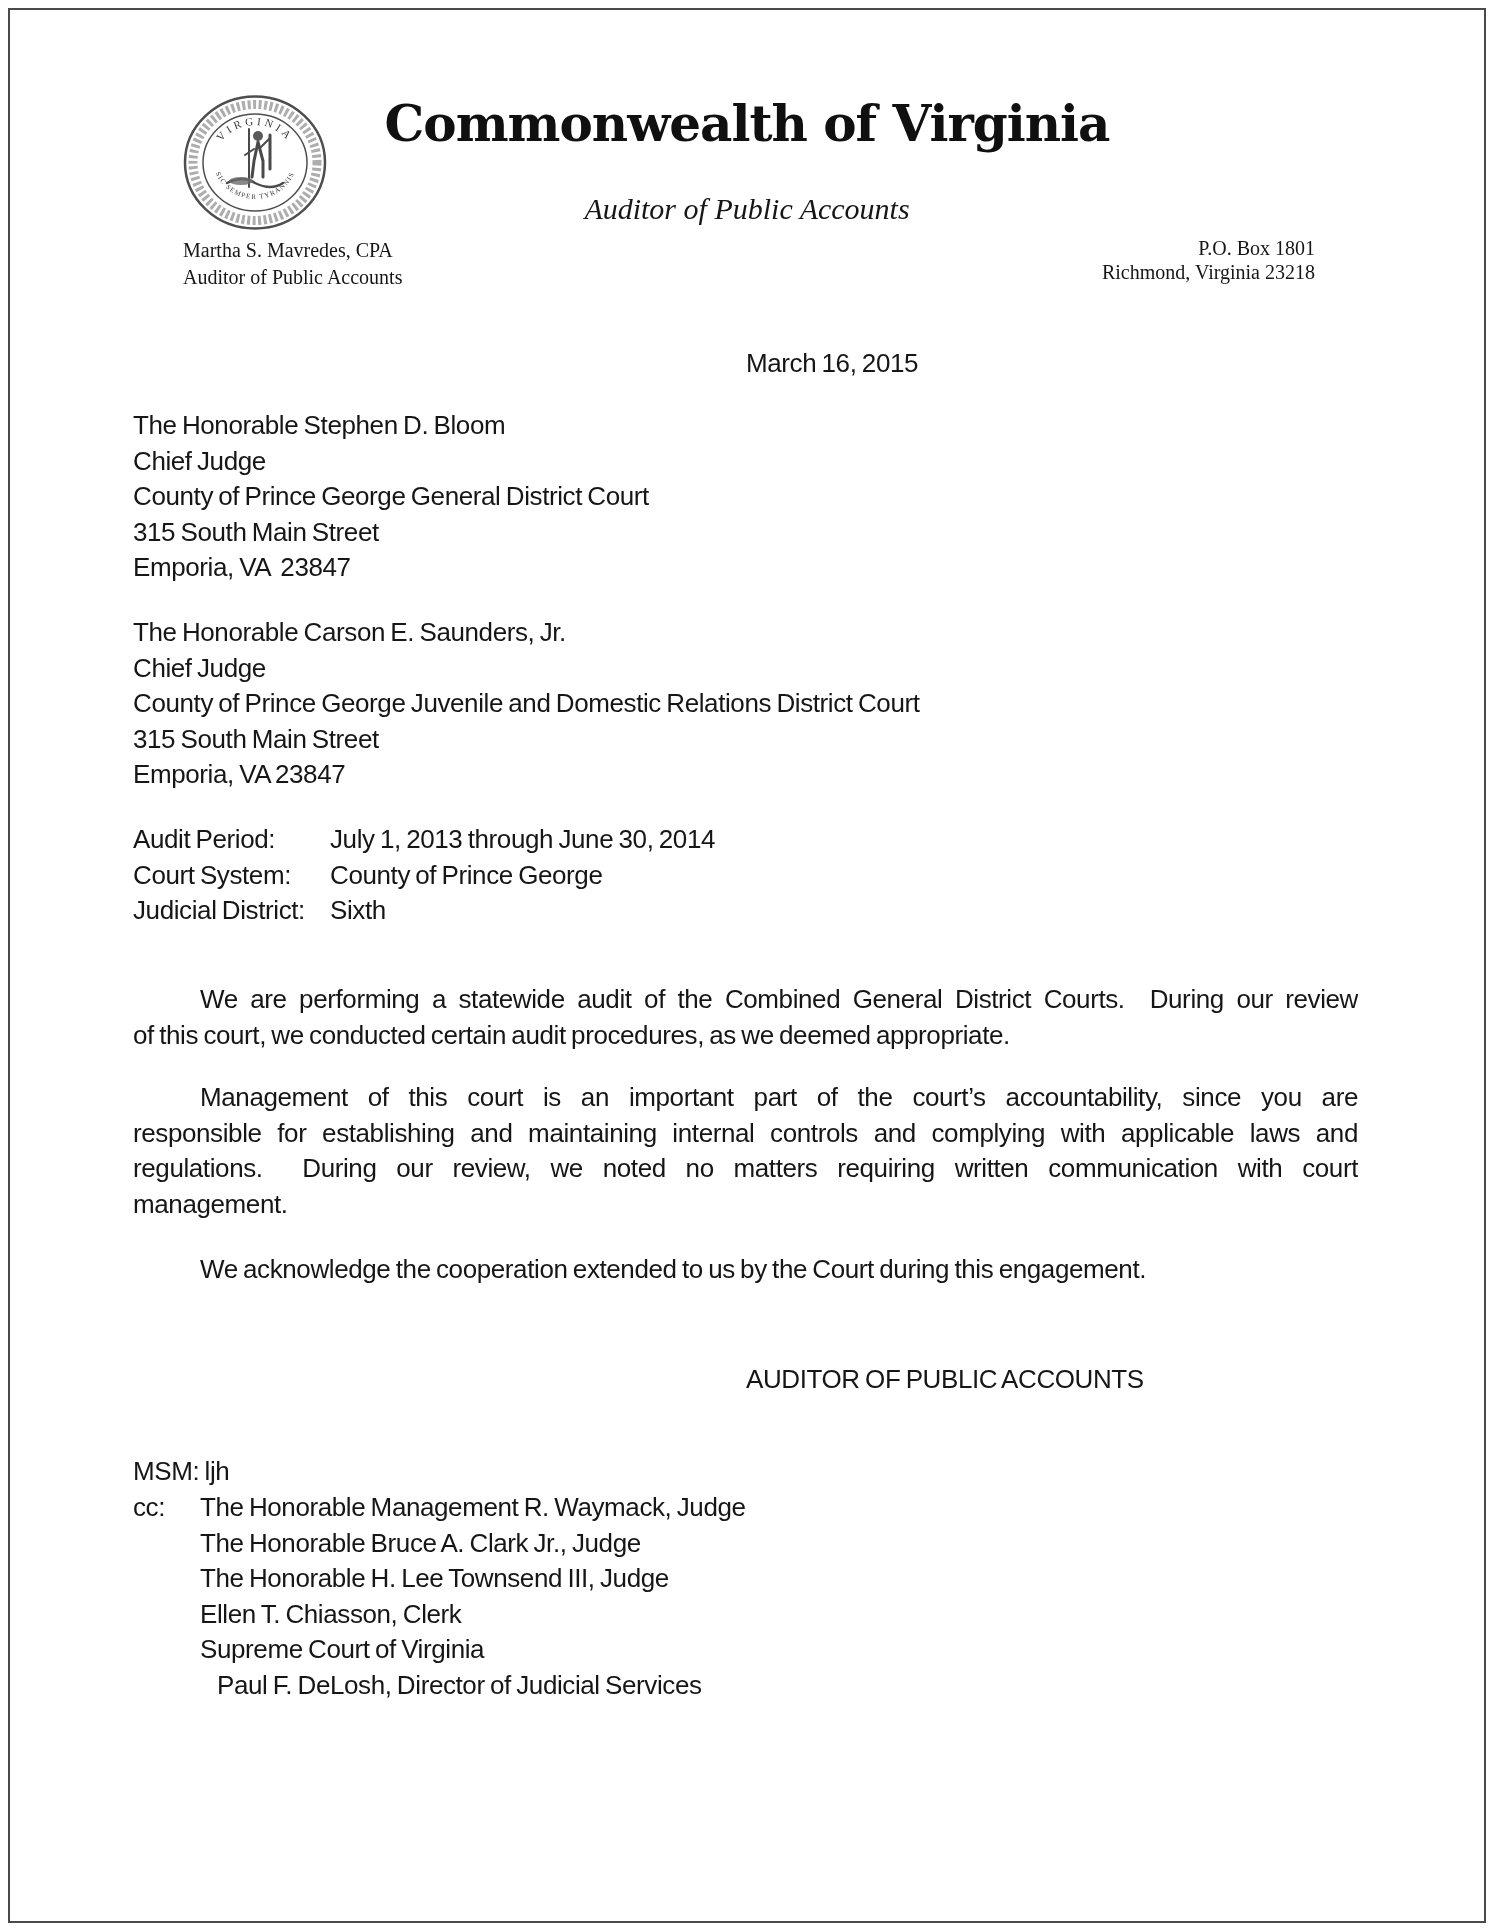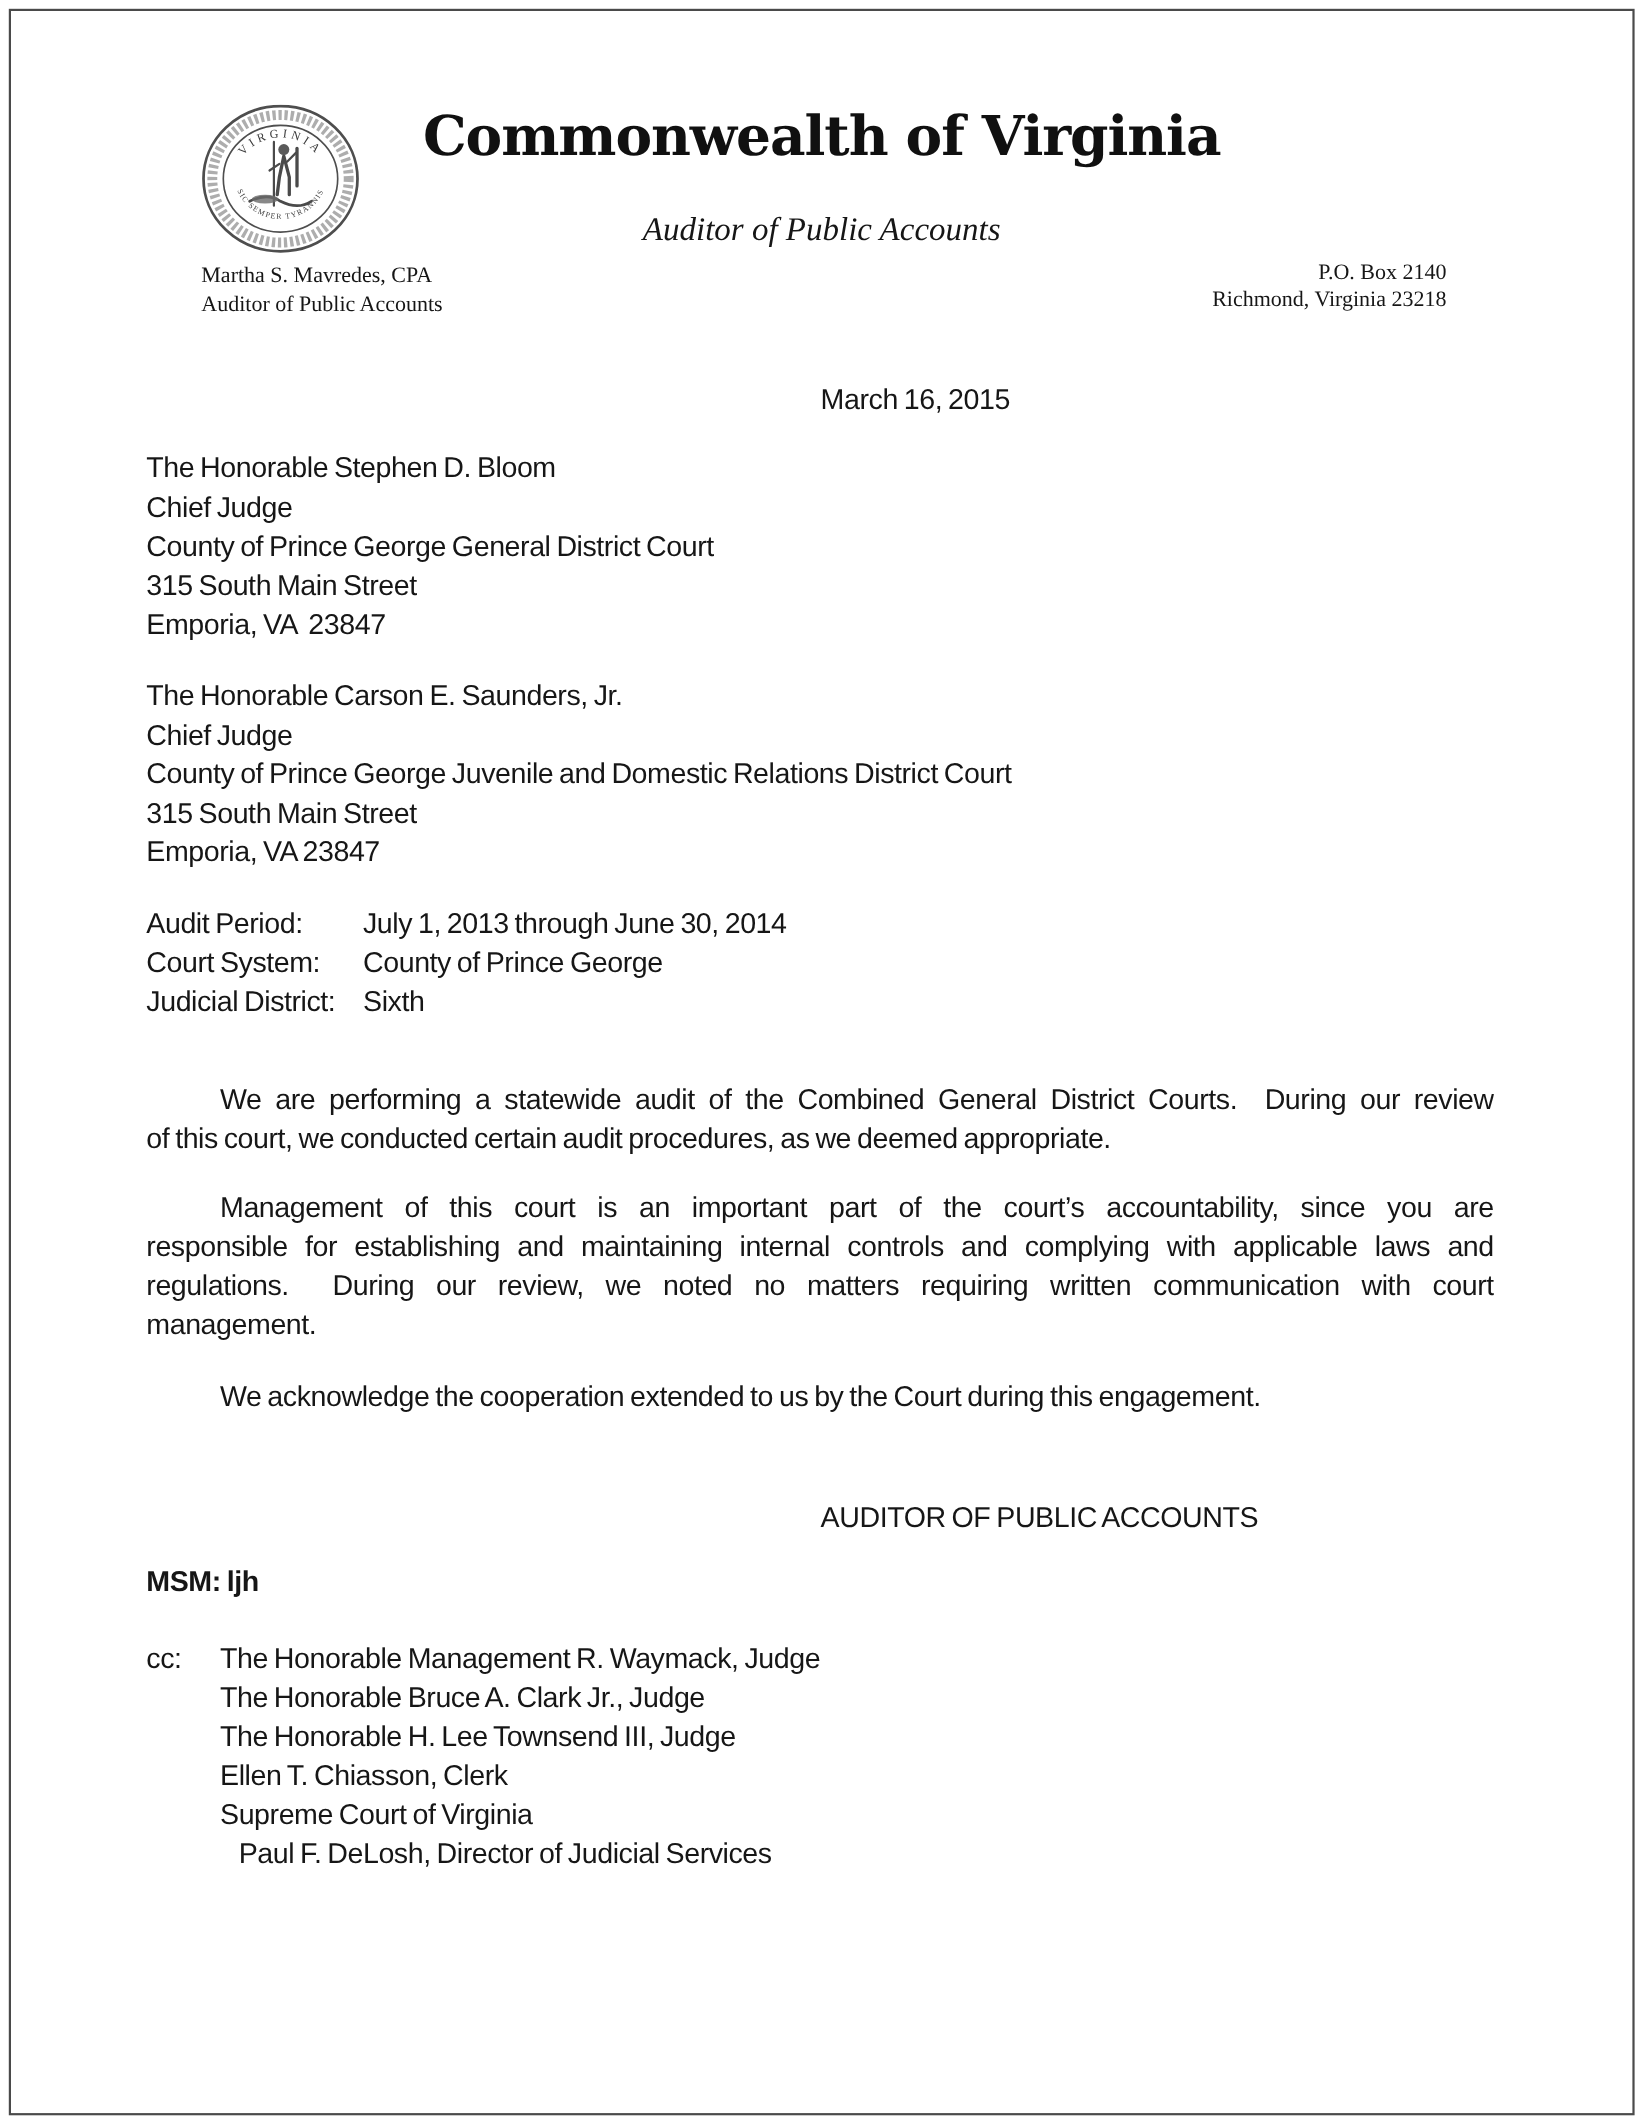--- a/index.html
+++ b/index.html
@@ -36,21 +36,21 @@
   .audit-row { display:flex; }
   .audit-label { width:197px; flex:0 0 197px; }
   .para { position:absolute; left:133px; width:1225px; }
   .para1 { top:982px; }
   .para2 { top:1080px; }
   .para3 { top:1252px; }
   .para .line:first-child { text-indent:67px; }
   .just .line:not(:last-child) { text-align:justify; height:35.5px; overflow:hidden; }
   .just .line:not(:last-child)::after { content:""; display:inline-block; width:100%; }
   .sig-heading { position:absolute; left:746px; top:1362px; }
-  .reference { position:absolute; left:133px; top:1420px;font-weight:bold; }
+  .reference { position:absolute; left:133px; top:1454px; }
   .cc-block { position:absolute; left:133px; top:1490px; display:flex; }
   .cc-label { width:67px; flex:0 0 67px; }
   .cc-names .line:last-child { padding-left:17px; }
 
   
   .footer { position:absolute; left:0; right:0; top:1802px; text-align:center; }
   .footer a { text-decoration:underline; }
   .footer .sep, .footer .phone { color:#161616; }
 </style>
 </head>
@@ -87,21 +87,21 @@
 
   <div class="org-title">Commonwealth of Virginia</div>
   <div class="org-subtitle">Auditor of Public Accounts</div>
 
   <div class="official">
     <div class="line">Martha S. Mavredes, CPA</div>
     <div class="line">Auditor of Public Accounts</div>
   </div>
 
   <div class="po-box">
-    <div class="line">P.O. Box 2140</div>
+    <div class="line">P.O. Box 1801</div>
     <div class="line">Richmond, Virginia 23218</div>
   </div>
 
   <div class="date-line bodytext">March 16, 2015</div>
 
   <div class="addr1 bodytext">
       <div class="line">The Honorable Stephen D. Bloom</div>
       <div class="line">Chief Judge</div>
       <div class="line">County of Prince George General District Court</div>
       <div class="line">315 South Main Street</div>

